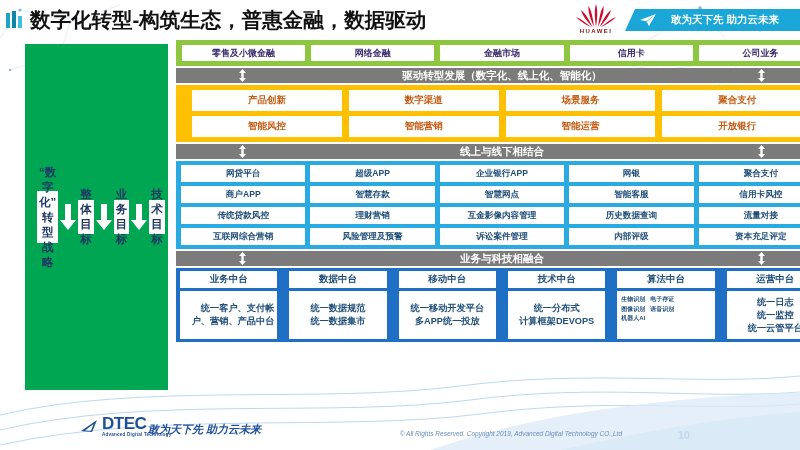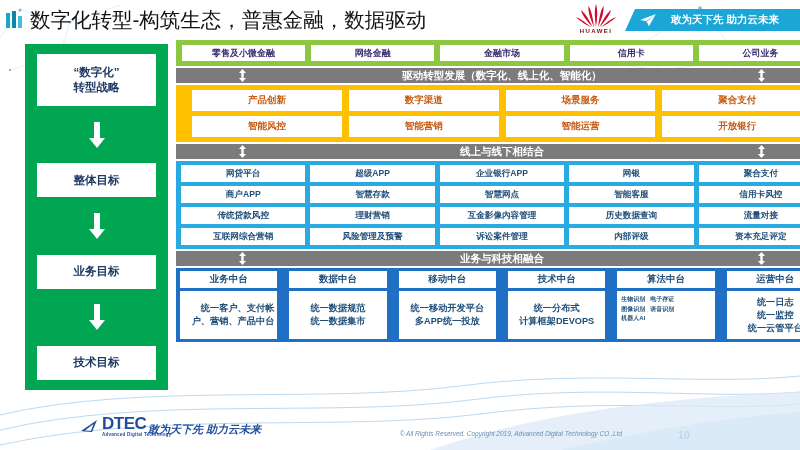--- a/index.html
+++ b/index.html
@@ -34,21 +34,21 @@
     position: absolute; left: 6px; top: 11px;
     width: 20px; height: 17px;
     display: flex; gap: 2px; align-items: flex-end;
   }
   .title-bars i { display:block; width: 4px; background: #1BA6C8; }
   .title-bars i:nth-child(1){ height: 15px; }
   .title-bars i:nth-child(2){ height: 17px; background:#0E86A8; }
   .title-bars i:nth-child(3){ height: 12px; background:#3FC0DC; }
   .slide-title {
     position: absolute; left: 30px; top: 5px;
-    font-size: 20.5px; font-weight: normal; color: #111111;
+    font-size: 20.5px; font-weight: bold; color: #111111;
     letter-spacing: 0px; white-space: nowrap;
     line-height: 30px;
   }
   .hw-logo {
     position: absolute; left: 572px; top: 3px;
     width: 48px; height: 34px;
     text-align: center;
   }
   .hw-flower { display:block; margin: 0 auto; }
   .hw-word {
@@ -75,21 +75,21 @@
     width: 800px; height: 360px;
     z-index: 4;
   }
 
   
   .sidebar {
     position: absolute; left: 25px; top: 4px;
     width: 143px; height: 346px;
     background: #00A652;
     padding: 10px 12px;
-    display: flex; flex-direction: column; align-items: center;
+    display: flex; flex-direction: row; align-items: center;
   }
   .sb-box {
     width: 100%; background: #ffffff;
     color: #1F3864; font-size: 11.5px; font-weight: bold;
     text-align: center;
     display: flex; align-items: center; justify-content: center;
     line-height: 15px;
     padding: 4px 2px;
   }
   .sb-box.tall { height: 52px; }

